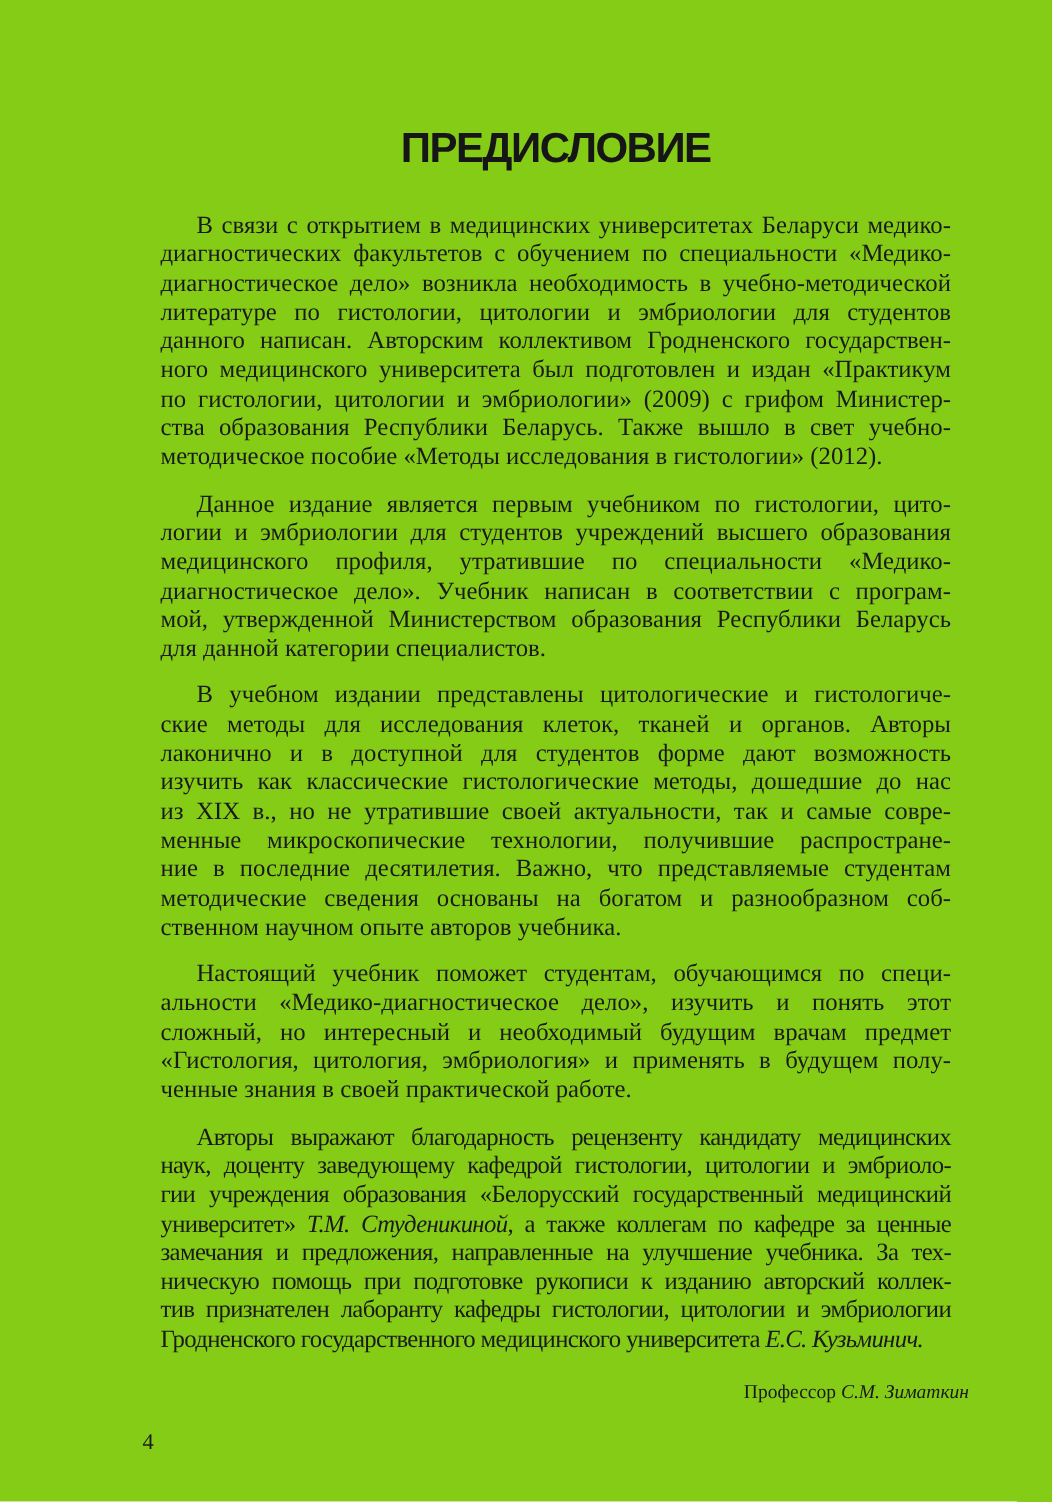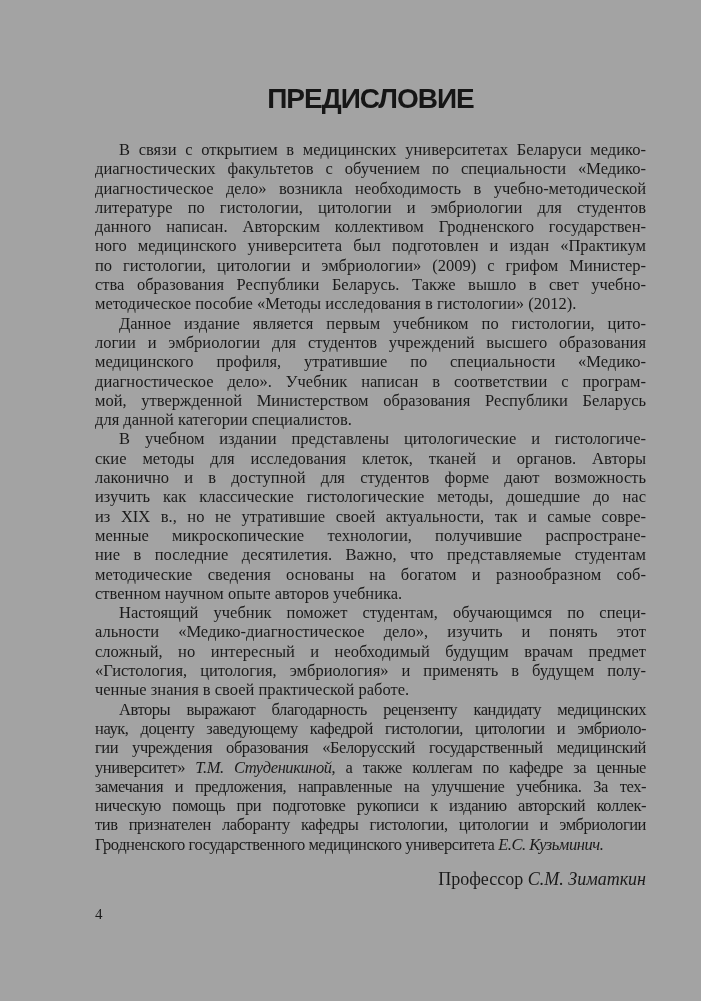--- a/index.html
+++ b/index.html
@@ -5,60 +5,60 @@
   html, body {
     margin: 0;
     padding: 0;
     background: #ffffff;
   }
   .page {
     position: relative;
     box-sizing: border-box;
     width: 701px;
     height: 1001px;
-    background: #a3a3a3;
+    background: #84cc16;
     padding: 84px 55px 0 95px;
     font-family: "Liberation Serif", "DejaVu Serif", serif;
     color: #1a1a1a;
     overflow: hidden;
   }
   .title {
     margin: 0;
     text-align: center;
     font-family: "Liberation Sans", "DejaVu Sans", sans-serif;
     font-weight: bold;
     font-size: 28px;
     line-height: 30px;
     letter-spacing: -1px;
     color: #161616;
   }
   .body-text {
     margin-top: 26px;
     font-size: 16.5px;
     line-height: 19.3px;
   }
-  .para { margin: 0; }
+  .para { margin: 12px; }
   .line {
     text-align: justify;
     text-align-last: justify;
   }
   .line.last {
     text-align-last: left;
   }
   .line.first {
     text-indent: 24px;
   }
   .para.tight .line {
     letter-spacing: -0.45px;
   }
   .it { font-style: italic; }
   .signature {
     margin-top: 16px;
     text-align: right;
-    font-size: 18px;
+    font-size: 13px;
     line-height: 19.3px;
   }
   .page-number {
     margin-top: 16px;
     font-size: 15px;
     line-height: 18px;
     text-align: left;
   }
 </style>
 </head>

